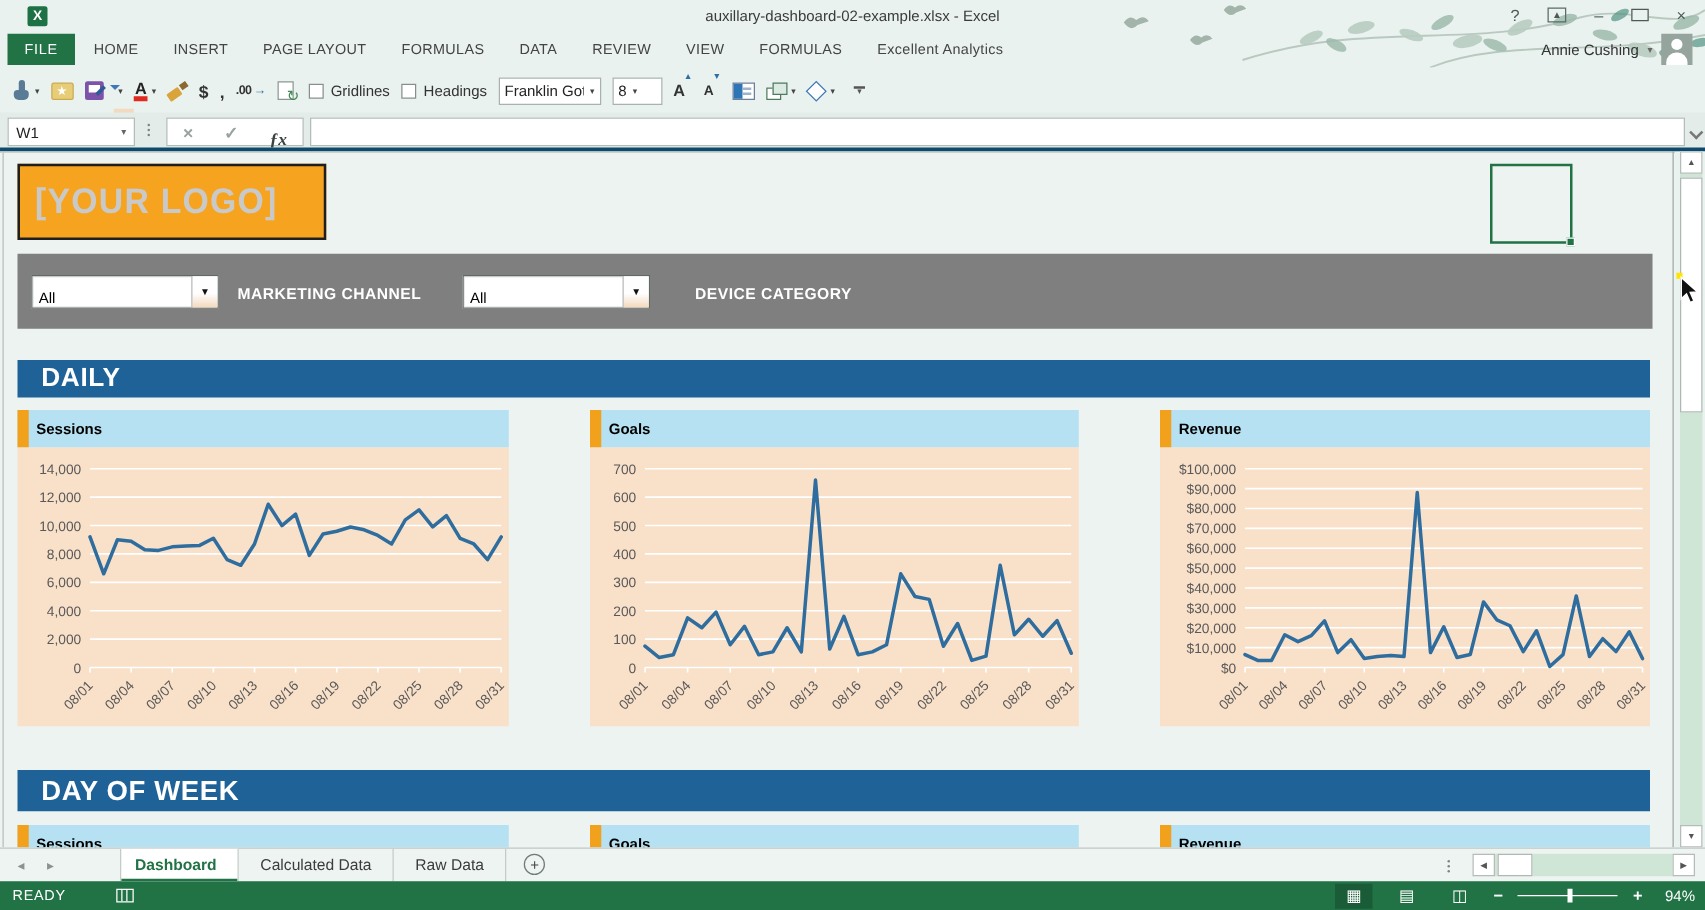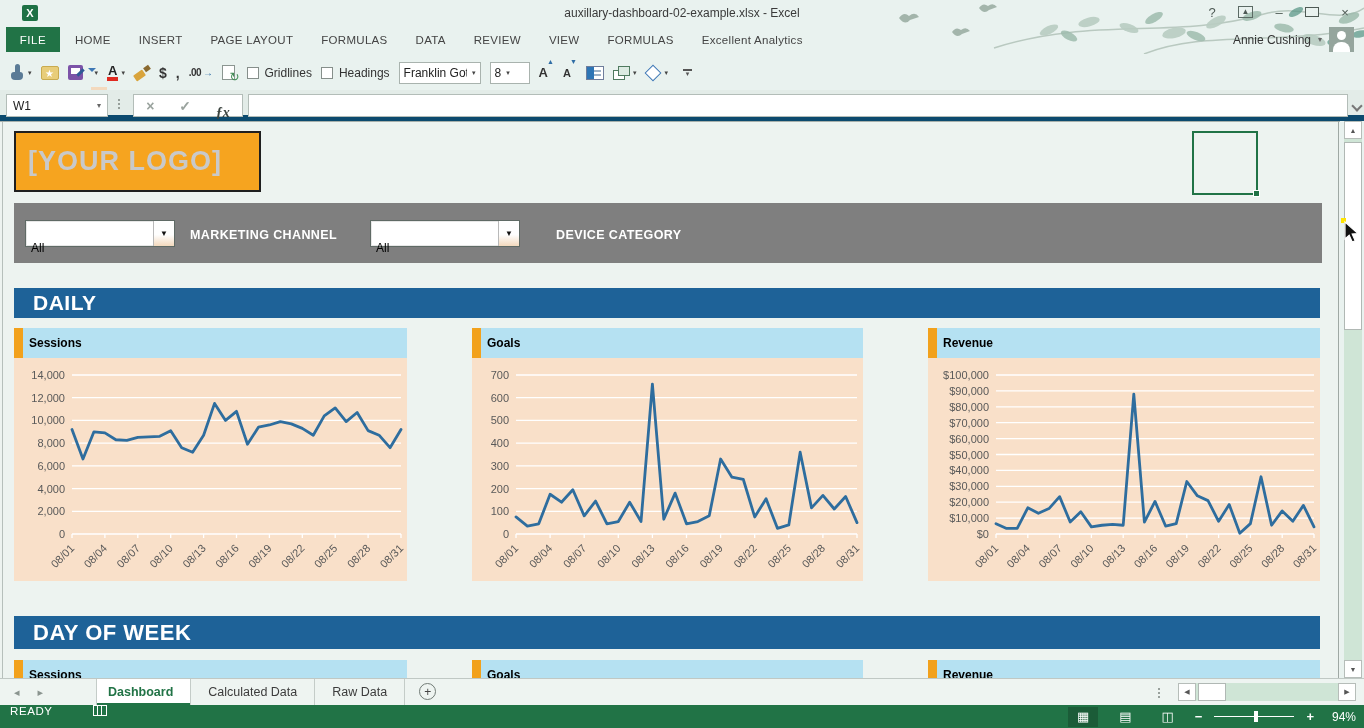--- a/index.html
+++ b/index.html
@@ -69,21 +69,21 @@
   .panel-icon::after { content:""; position:absolute; right:2px; top:3px; width:7px; height:2px; background:#9fb3c8; box-shadow:0 4px 0 #9fb3c8; }
   .arrange-icon { width:17px; height:14px; position:relative; }
   .arrange-icon::before { content:""; position:absolute; left:0; bottom:0; width:10px; height:8px; border:1px solid #4f7a5f; background:#fff; }
   .arrange-icon::after { content:""; position:absolute; right:0; top:0; width:10px; height:8px; border:1px solid #4f7a5f; background:#dcebe2; }
   .select-icon { width:12px; height:12px; border:1px solid #3e78b5; transform:rotate(45deg); background:#fff; margin:0 2px; }
   .qat-more { display:flex; flex-direction:column; align-items:center; gap:1px; margin-left:6px; }
   .qat-more i { width:9px; height:1.5px; background:#555; }
   .qat-more span { font-size:7px; color:#555; line-height:4px; }
 
   
-  .formula-row { position:absolute; left:0; top:90px; right:0; height:31px; background:#e3ecE8; border-bottom:6px solid #0c4a6e; }
+  .formula-row { position:absolute; left:0; top:90px; right:0; height:31px; background:#e3ecE8; border-bottom:3px solid #0c4a6e; }
   .namebox { position:absolute; left:6px; top:4px; width:102px; height:23px; background:#fff; border:1px solid #b3bdb8; display:flex; align-items:center; padding:0 6px; font-size:12px; color:#222; }
   .namebox .nb-val { flex:1; }
   .namebox .chev { font-size:8px; }
   .vdots { position:absolute; left:118px; top:9px; display:flex; flex-direction:column; gap:2px; }
   .vdots i { width:2px; height:2px; border-radius:50%; background:#7c8680; }
   .fbtns { position:absolute; left:133px; top:4px; width:110px; height:23px; background:#fff; border:1px solid #b3bdb8; display:flex; align-items:center; justify-content:space-around; }
   .fbtn { color:#9aa39e; font-size:14px; font-weight:bold; }
   .fbtn.fx { color:#3b4440; font-family:"Liberation Serif", serif; font-style:italic; font-size:14px;margin-top:14px; }
   .finput { position:absolute; left:248px; right:16px; top:4px; height:23px; background:#fff; border:1px solid #b3bdb8; }
   .fexpand { position:absolute; right:3px; top:12px; width:8px; height:8px; border-left:2px solid #777; border-bottom:2px solid #777; transform:rotate(-45deg); }
@@ -94,21 +94,21 @@
   .ws-right-line { position:absolute; left:1338px; top:121px; height:557px; width:1px; background:#9fa8a4; }
 
   .logo-box { position:absolute; left:14px; top:9px; width:247px; height:61px; background:#f6a41f; border:2px solid #1f1f1f; display:flex; align-items:center; padding-left:12px; }
   .logo-text { color:#c9c9c9; font-size:27px; letter-spacing:1px; font-weight:bold; transform:scaleY(1.05); }
 
   .sel-cell { position:absolute; left:1192px; top:9px; width:66px; height:64px; border:2px solid #217346; }
   .sel-cell::after { content:""; position:absolute; right:-4px; bottom:-4px; width:5px; height:5px; background:#217346; border:1px solid #fff; }
 
   .filter-bar { position:absolute; left:14px; top:81px; width:1308px; height:60px; background:#7f7f7f; }
   .combo { position:absolute; top:17px; width:150px; height:27px; background:#fff; border:1px solid #5f6a65; box-shadow:inset 0 0 0 1px #e7e7e7; display:flex; }
-  .combo .val { flex:1; font-size:12px; color:#000; padding:20px 0 0 5px; }
+  .combo .val { flex:1; font-size:12px; color:#000; padding:10px 0 0 5px; }
   .combo .btn { width:21px; border-left:1px solid #b9b9b9; background:linear-gradient(#fefefe 55%, #f3d9bd); display:grid; place-items:center; font-size:8px; color:#111; }
   .combo1 { left:11px; } .combo2 { left:356px; }
   .filter-label { position:absolute; top:25px; color:#fff; font-weight:bold; font-size:12.5px; letter-spacing:.4px; }
   .flabel1 { left:176px; } .flabel2 { left:542px; }
 
   .section-header { position:absolute; left:14px; width:1306px; background:#1e6298; color:#fff; display:flex; align-items:center; padding-left:19px; font-weight:bold; letter-spacing:.5px; }
   .daily-header { top:166px; height:30px; font-size:21px; }
   .dow-header { top:494px; height:33px; font-size:22px; }
 
   .strip { position:absolute; height:30px; background:#b5e1f2; display:flex; align-items:stretch; }
@@ -136,21 +136,21 @@
   .sheet-tab { padding:0 17px; display:flex; align-items:center; font-size:12.5px; color:#3c3c3c; border-right:1px solid #c4ccc8; }
   .sheet-tab.active { background:#fff; color:#217346; font-weight:bold; box-shadow:inset 0 -2px 0 #217346; border-left:1px solid #c4ccc8;padding-left:11px; }
   .plus-circle { width:17px; height:17px; border:1px solid #717b76; border-radius:50%; display:grid; place-items:center; font-size:12px; color:#444; margin:4px 0 0 14px; }
   .hdots { position:absolute; left:1158px; top:9px; display:flex; flex-direction:column; gap:2px; }
   .hdots i { width:2px; height:2px; border-radius:50%; background:#7c8680; }
   .hscroll { position:absolute; left:1178px; top:4px; width:178px; height:18px; background:#cfe5d6; }
   .hscroll .left { left:0; top:0; } .hscroll .right { left:160px; top:0; }
   .hthumb { position:absolute; left:20px; top:0; width:28px; height:18px; background:#fff; border:1px solid #b0b8b4; }
 
   
-  .statusbar { position:absolute; left:0; top:705px; right:0; height:23px; background:#217346; color:#fff; display:flex; }
+  .statusbar { position:absolute; left:0; top:705px; right:0; height:23px; background:#217346; color:#fff; display:flex; align-items:center; }
   .mode { margin-left:10px; font-size:11.5px; letter-spacing:.6px; }
   .macro-icon { margin-left:40px; width:14px; height:11px; border:1px solid #fff; position:relative; }
   .macro-icon::before { content:""; position:absolute; left:3px; top:0; bottom:0; width:1px; background:#fff; box-shadow:4px 0 0 #fff; }
   .sb-right { position:absolute; right:8px; top:0; height:23px; display:flex; align-items:center; gap:12px; }
   .view-btn { font-size:13px; line-height:20px; padding:0 9px; }
   .view-btn.active { background:#1b5c38; }
   .zoom-minus,.zoom-plus { font-size:13px; font-weight:bold; }
   .zslider { width:80px; height:1px; background:#fff; position:relative; }
   .zthumb { position:absolute; left:40px; top:-5px; width:4px; height:11px; background:#fff; }
   .zoom-label { font-size:12px; min-width:30px; text-align:right; }

